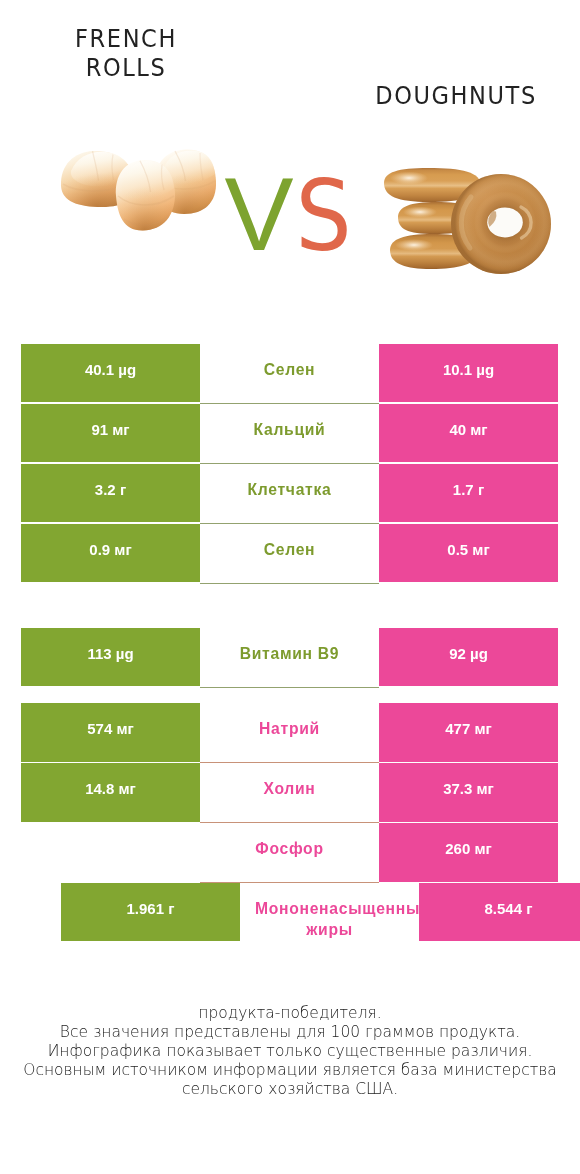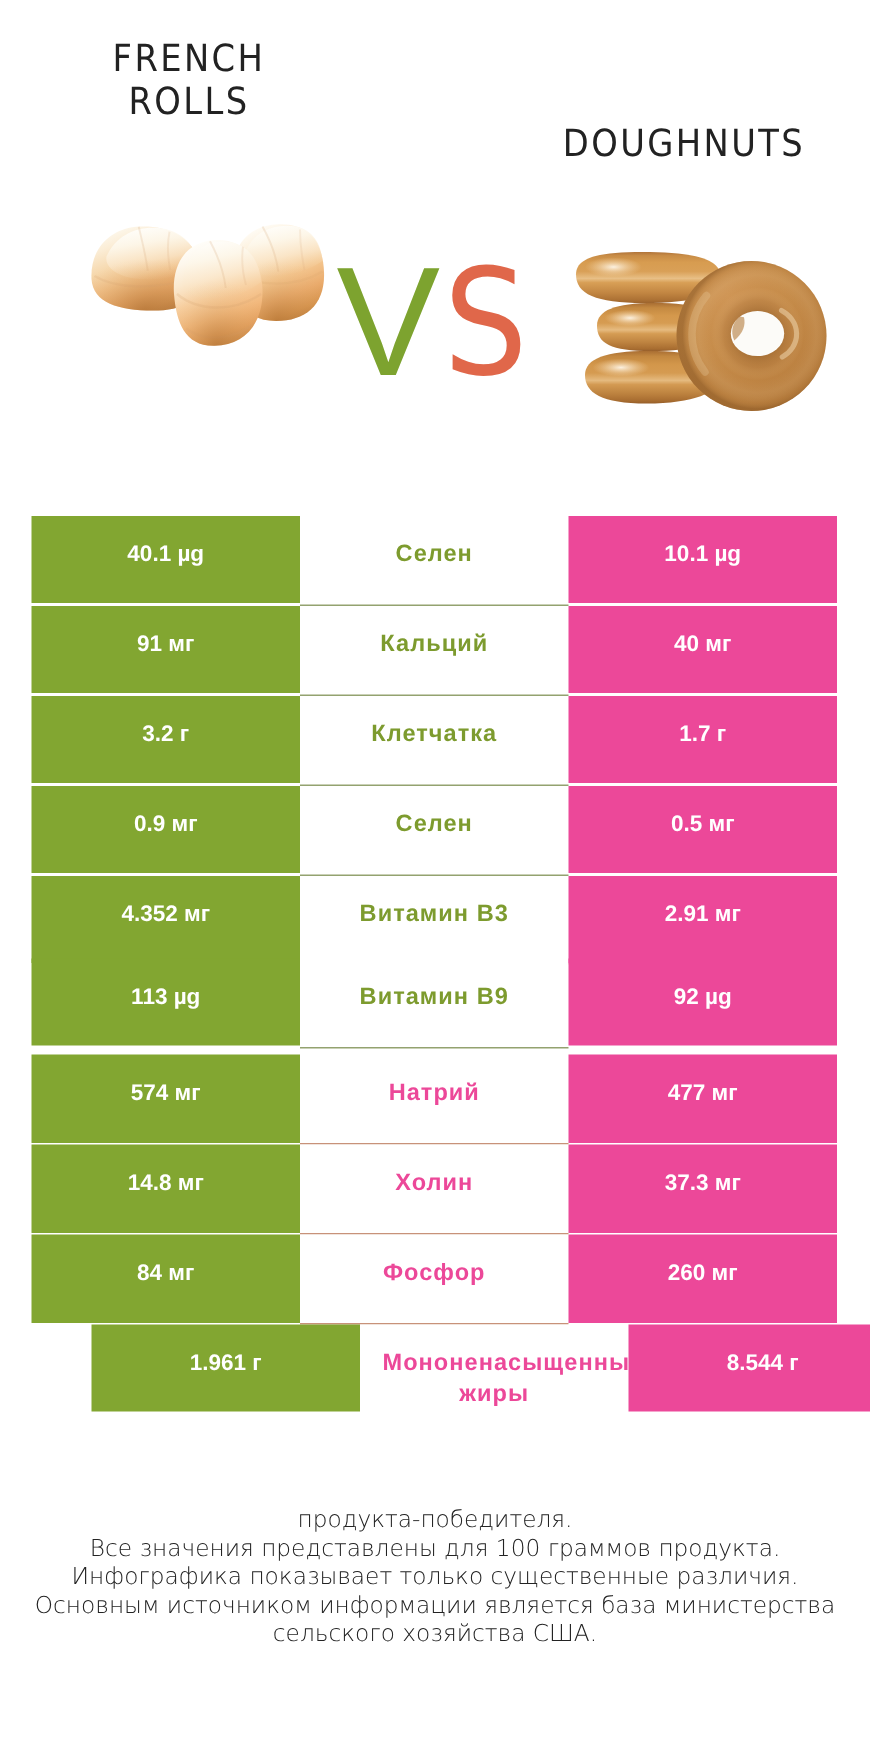--- a/index.html
+++ b/index.html
@@ -264,32 +264,21 @@
         <div class="cell cleft">
           <span class="txt">0.9 мг</span>
         </div>
         <div class="cell cmid g">
           <span class="txt">Селен</span>
         </div>
         <div class="cell cright">
           <span class="txt">0.5 мг</span>
         </div>
       </div>
-      <div class="row" style="top: 239.6px;">
-        <div class="cell cleft">
-          <span class="txt">4.352 мг</span>
-        </div>
-        <div class="cell cmid g">
-          <span class="txt">Витамин B3</span>
-        </div>
-        <div class="cell cright">
-          <span class="txt">2.91 мг</span>
-        </div>
-      </div>
-      <div class="row" style="top: 295px;">
+      <div class="row" style="top: 284px;">
         <div class="cell cleft">
           <span class="txt">113 µg</span>
         </div>
         <div class="cell cmid g">
           <span class="txt">Витамин B9</span>
         </div>
         <div class="cell cright">
           <span class="txt">92 µg</span>
         </div>
       </div>
@@ -309,23 +298,20 @@
           <span class="txt">14.8 мг</span>
         </div>
         <div class="cell cmid o">
           <span class="txt">Холин</span>
         </div>
         <div class="cell cright">
           <span class="txt">37.3 мг</span>
         </div>
       </div>
       <div class="row" style="top: 479.2px;">
-        <div class="cell cleft">
-          <span class="txt">84 мг</span>
-        </div>
         <div class="cell cmid o">
           <span class="txt">Фосфор</span>
         </div>
         <div class="cell cright">
           <span class="txt">260 мг</span>
         </div>
       </div>
       <div class="row" style="top: 539.1px; margin-left: 40px;">
         <div class="cell cleft">
           <span class="txt">1.961 г</span>

